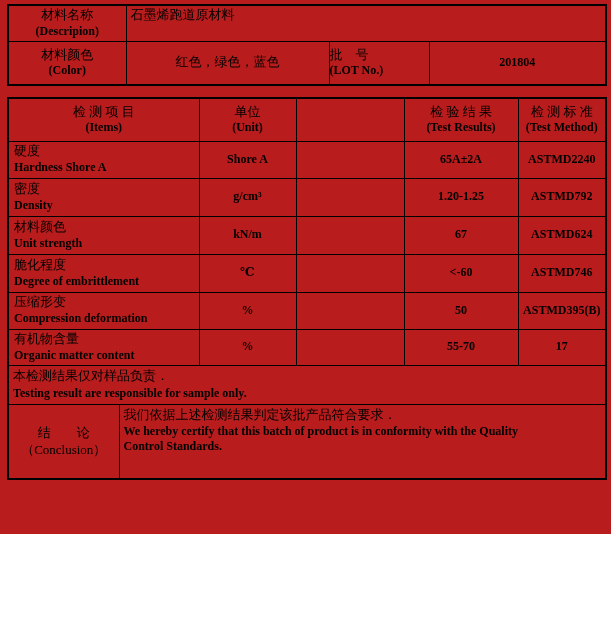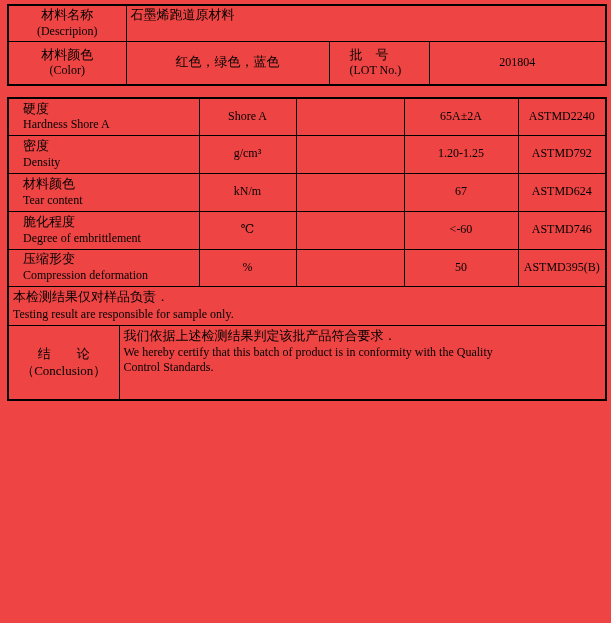--- a/index.html
+++ b/index.html
@@ -5,22 +5,22 @@
   * { box-sizing: border-box; }
   html, body {
     margin: 0; padding: 0;
     background: #fff;
     color: #000;
     font-family: "Liberation Serif", "DejaVu Serif", serif;
   }
   .sheet {
     position: relative;
     width: 611px;
-    height: 623px;
-    background: #ef4444;
+    height: 534px;
+    background: #b91c1c;
     overflow: hidden;
   }
   table {
     border-collapse: collapse;
     table-layout: fixed;
     border: 2px solid #000;
   }
   td {
     border: 1px solid #000;
     padding: 1px 4px;
@@ -28,24 +28,24 @@
     line-height: 1.3;
     vertical-align: middle;
     overflow: hidden;
   }
   #top-table  { position: absolute; left: 7px; top: 4px;  width: 598px; }
   #main-table { position: absolute; left: 7px; top: 97px; width: 598px; }
   .center { text-align: center; }
   .left   { text-align: left; }
   .vtop   { vertical-align: top; }
   .zh { display: block; font-size: 13px; }
-  .en { display: block; font-size: 12px; }
+  .en { display: block; font-size: 12px; font-weight: bold; }
   .inline-line { display: block; }
-  .item-cell { padding-left: 14px; }
-  .lot-cell { padding-left: 20px; }
+  .item-cell { padding-left: 5px; }
+  .lot-cell { padding-left: 0; }
   .note-cell .zh, .note-cell .en { padding: 1px 0; }
   .conclusion-content { vertical-align: top; padding-top: 2px; }
 </style>
 </head>
 <body>
 
 <div class="sheet">
 
   <table id="top-table">
     <colgroup>
@@ -87,20 +87,39 @@
     <colgroup>
       <col style="width:111px">
         <col style="width:80px">
         <col style="width:97px">
         <col style="width:108px">
         <col style="width:114px">
         <col style="width:88px">
     </colgroup>
 
     <tbody>
+        <tr style="height:43px">
+      <td colspan="2" class="center">
+        <span class="zh">检 测 项 目</span>
+        <span class="en">(Items)</span>
+      </td>
+      <td class="center">
+        <span class="zh">单位</span>
+        <span class="en">(Unit)</span>
+      </td>
+      <td></td>
+      <td class="center">
+        <span class="zh">检 验 结 果</span>
+        <span class="en">(Test Results)</span>
+      </td>
+      <td class="center">
+        <span class="zh">检 测 标 准</span>
+        <span class="en">(Test Method)</span>
+      </td>
+    </tr>
 
     <tr style="height:37px">
       <td colspan="2" class="left item-cell">
         <span class="zh">硬度</span>
         <span class="en">Hardness Shore A</span>
       </td>
       <td class="center">
             <span class="en">Shore A</span>
           </td>
       <td></td>
@@ -127,21 +146,21 @@
       <td class="center">
             <span class="en">ASTMD792</span>
           </td>
     </tr>
 
 
 
     <tr style="height:38px">
       <td colspan="2" class="left item-cell">
         <span class="zh">材料颜色</span>
-        <span class="en">Tear content</span>
+        <span class="en">Unit strength</span>
       </td>
       <td class="center">
             <span class="en">kN/m</span>
           </td>
       <td></td>
       <td class="center">
             <span class="en">67</span>
           </td>
       <td class="center">
             <span class="en">ASTMD624</span>
@@ -177,20 +196,36 @@
       <td></td>
       <td class="center">
             <span class="en">50</span>
           </td>
       <td class="center">
             <span class="en">ASTMD395(B)</span>
           </td>
     </tr>
 
 
+    <tr style="height:36px">
+      <td colspan="2" class="left item-cell">
+        <span class="zh">有机物含量</span>
+        <span class="en">Organic matter content</span>
+      </td>
+      <td class="center">
+            <span class="en">%</span>
+          </td>
+      <td></td>
+      <td class="center">
+            <span class="en">55-70</span>
+          </td>
+      <td class="center">
+            <span class="en">17</span>
+          </td>
+    </tr>
 
     <tr style="height:38px">
       <td colspan="6" class="left note-cell">
         <span class="zh">本检测结果仅对样品负责．</span>
         <span class="en">Testing result are responsible for sample only.</span>
       </td>
     </tr>
 
     <tr style="height:75px">
       <td class="center">

